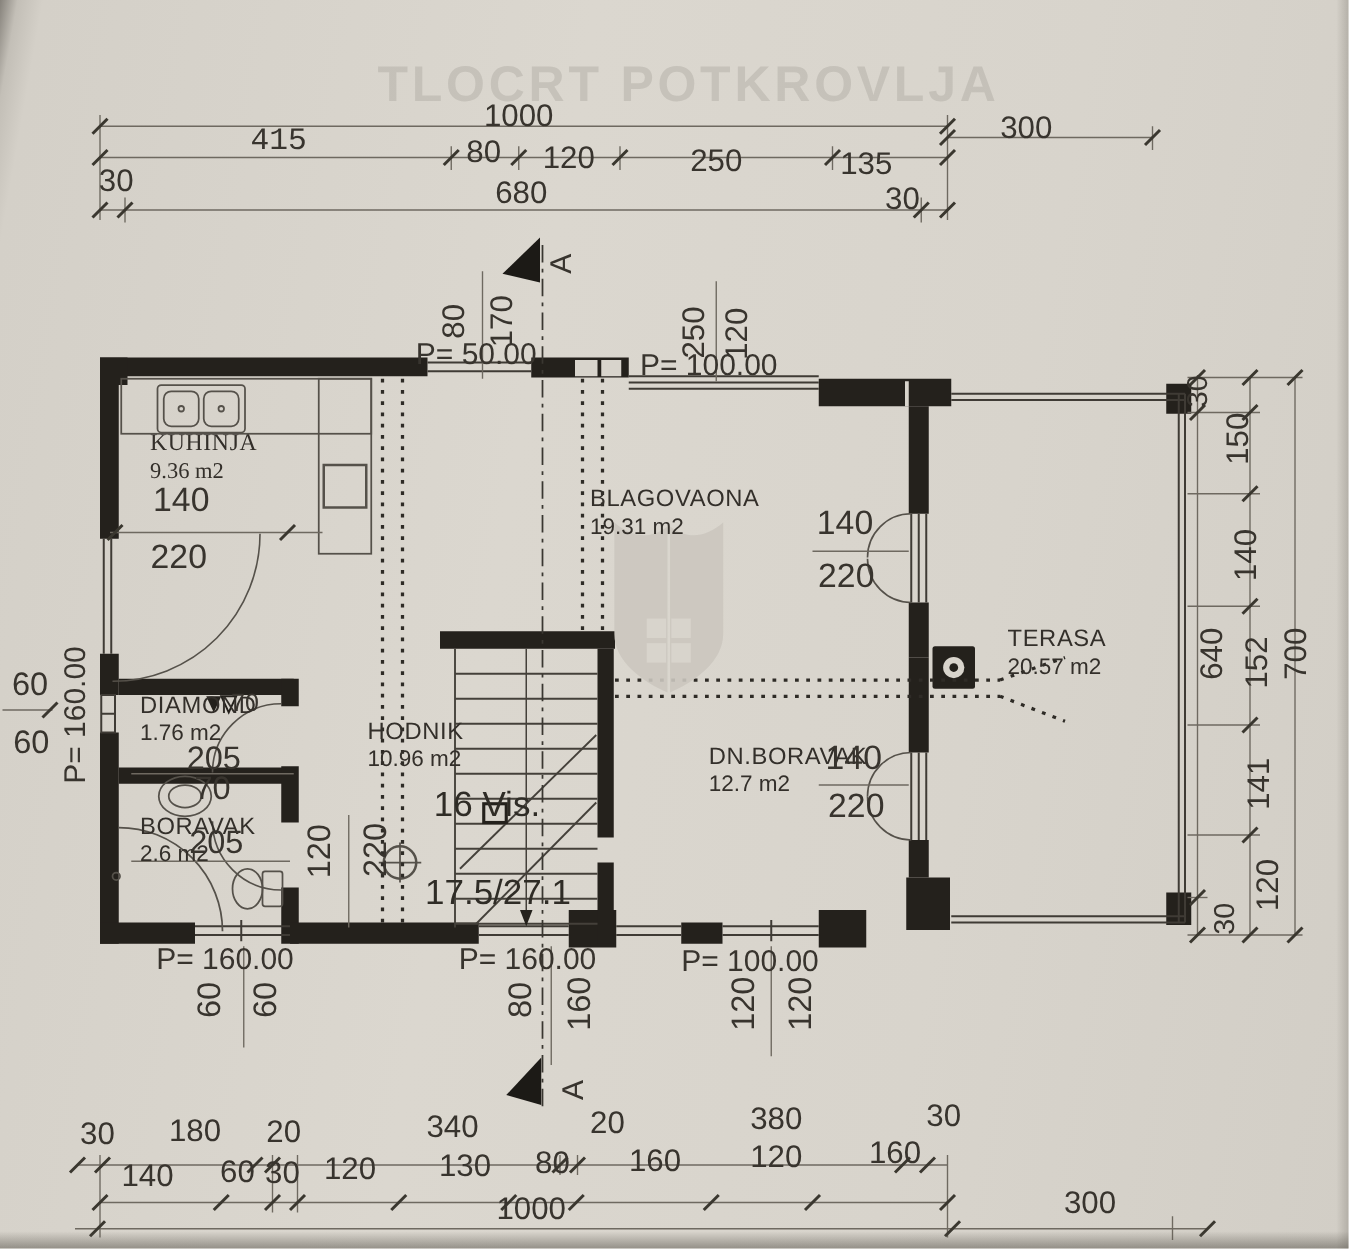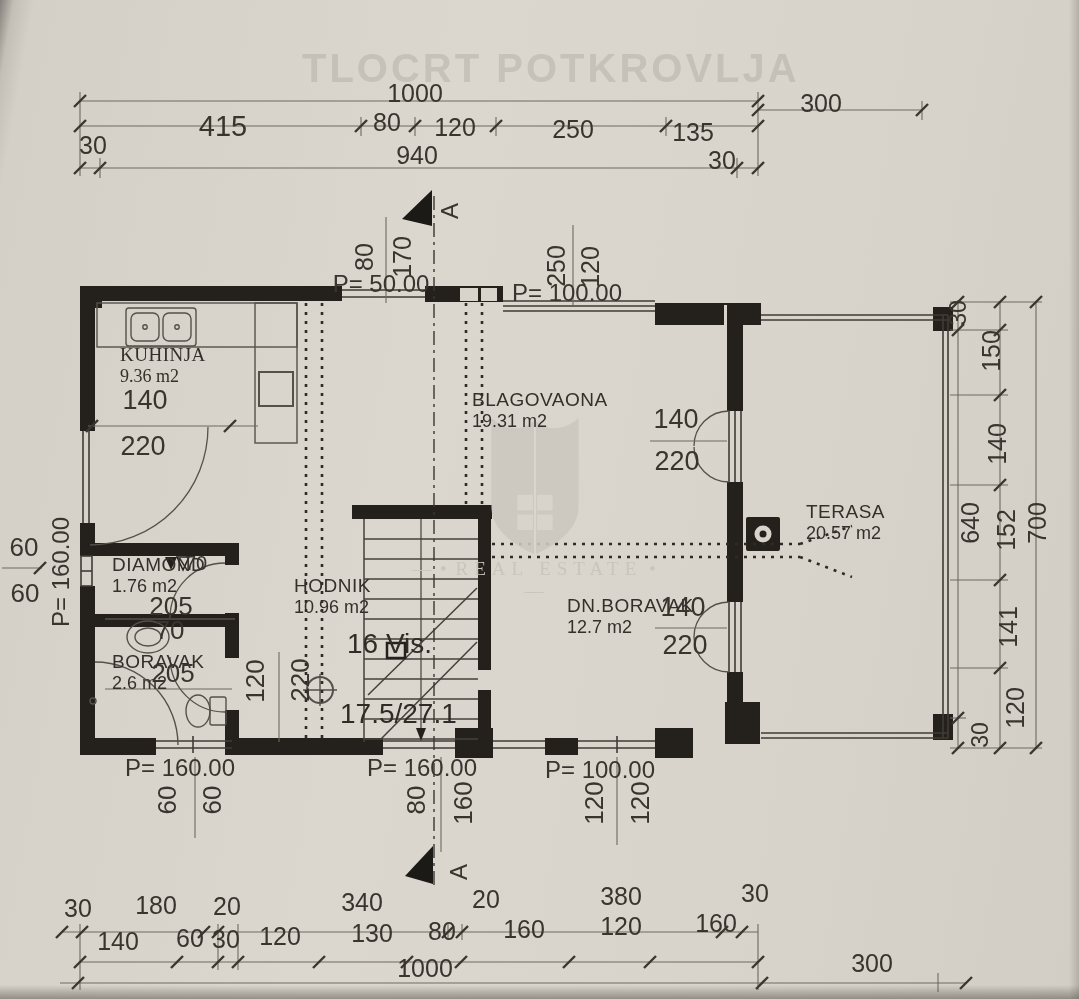--- a/index.html
+++ b/index.html
@@ -316,21 +316,20 @@
 
   <div class="watermark">
     <svg class="wm-shield" width="108" height="140" viewBox="0 0 100 135">
       <path d="M8,2 C22,14 36,15 49,5 L49,133 C30,125 8,109 8,88 Z" fill="#cbc7bf" opacity="0.9"></path>
       <path d="M92,2 C78,14 64,15 51,5 L51,133 C70,125 92,109 92,88 Z" fill="#cbc7bf" opacity="0.9"></path>
       <rect x="33" y="76" width="15" height="15" fill="#d8d4cc"></rect>
       <rect x="52" y="76" width="15" height="15" fill="#d8d4cc"></rect>
       <rect x="33" y="95" width="15" height="15" fill="#d8d4cc"></rect>
       <rect x="52" y="95" width="15" height="15" fill="#d8d4cc"></rect>
     </svg>
-    <div class="wm-tagline">REAL ESTATE</div>
   </div>
 
   <div class="stair-note" style="left:347px;top:628px;">16 Vis.</div>
   <div class="stair-note" style="left:340px;top:698px;">17.5/27.1</div>
 
   <div id="rooms">
       <div class="room" style="left: 120px; top: 344px; font-family: Liberation Serif, serif;">
         <span class="rname">KUHINJA</span>
         <span class="rarea">9.36 m2</span>
       </div>
@@ -355,27 +354,27 @@
         <span class="rarea">2.6 m2</span>
       </div>
       <div class="room" style="left: 567px; top: 595px;">
         <span class="rname">DN.BORAVAK</span>
         <span class="rarea">12.7 m2</span>
       </div>
     </div>
   <div id="dims">
       <div class="dt" style="left: 415px; top: 93px; font-size: 25px;">1000</div>
       <div class="dt" style="left: 821px; top: 103px; font-size: 25px;">300</div>
-      <div class="dt" style="left: 223px; top: 126px; font-size: 29px;">415</div>
+      <div class="dt" style="left: 223px; top: 113px; font-size: 25px; font-family: Liberation Mono, monospace;">415</div>
       <div class="dt" style="left: 387px; top: 122px; font-size: 25px;">80</div>
       <div class="dt" style="left: 455px; top: 127px; font-size: 25px;">120</div>
       <div class="dt" style="left: 573px; top: 129px; font-size: 25px;">250</div>
       <div class="dt" style="left: 693px; top: 132px; font-size: 25px;">135</div>
       <div class="dt" style="left: 93px; top: 145px; font-size: 25px;">30</div>
-      <div class="dt" style="left: 417px; top: 155px; font-size: 25px;">940</div>
+      <div class="dt" style="left: 417px; top: 155px; font-size: 25px;">680</div>
       <div class="dt" style="left: 722px; top: 160px; font-size: 25px;">30</div>
       <div class="dt" style="left: 364px; top: 257px; font-size: 25px; transform: translate(-50%, -50%) rotate(-90deg);">80</div>
       <div class="dt" style="left: 402px; top: 257px; font-size: 25px; transform: translate(-50%, -50%) rotate(-90deg);">170</div>
       <div class="dt" style="left: 381px; top: 284px; font-size: 24px;">P= 50.00</div>
       <div class="dt" style="left: 556px; top: 266px; font-size: 25px; transform: translate(-50%, -50%) rotate(-90deg);">250</div>
       <div class="dt" style="left: 590px; top: 267px; font-size: 25px; transform: translate(-50%, -50%) rotate(-90deg);">120</div>
       <div class="dt" style="left: 567px; top: 293px; font-size: 24px;">P= 100.00</div>
       <div class="dt" style="left: 450px; top: 211px; font-size: 24px; transform: translate(-50%, -50%) rotate(-90deg);">A</div>
       <div class="dt" style="left: 24px; top: 547px; font-size: 26px;">60</div>
       <div class="dt" style="left: 25px; top: 593px; font-size: 26px;">60</div>

